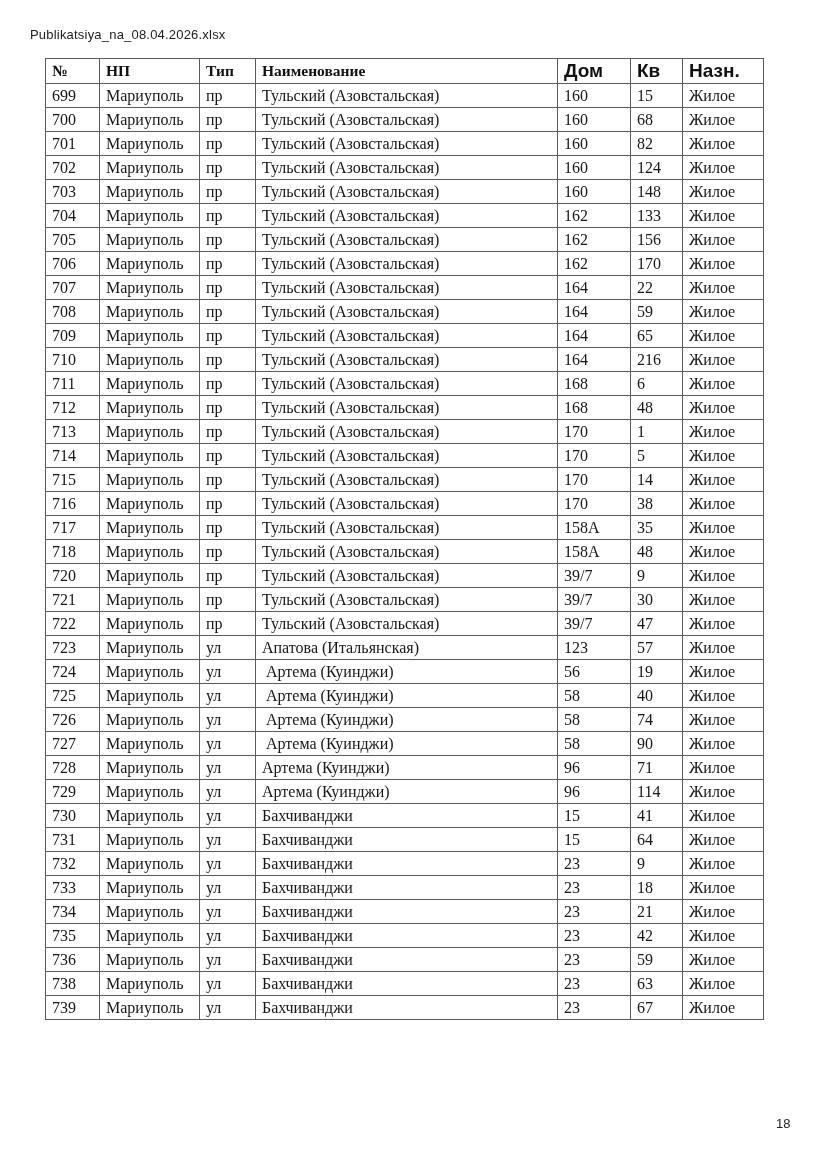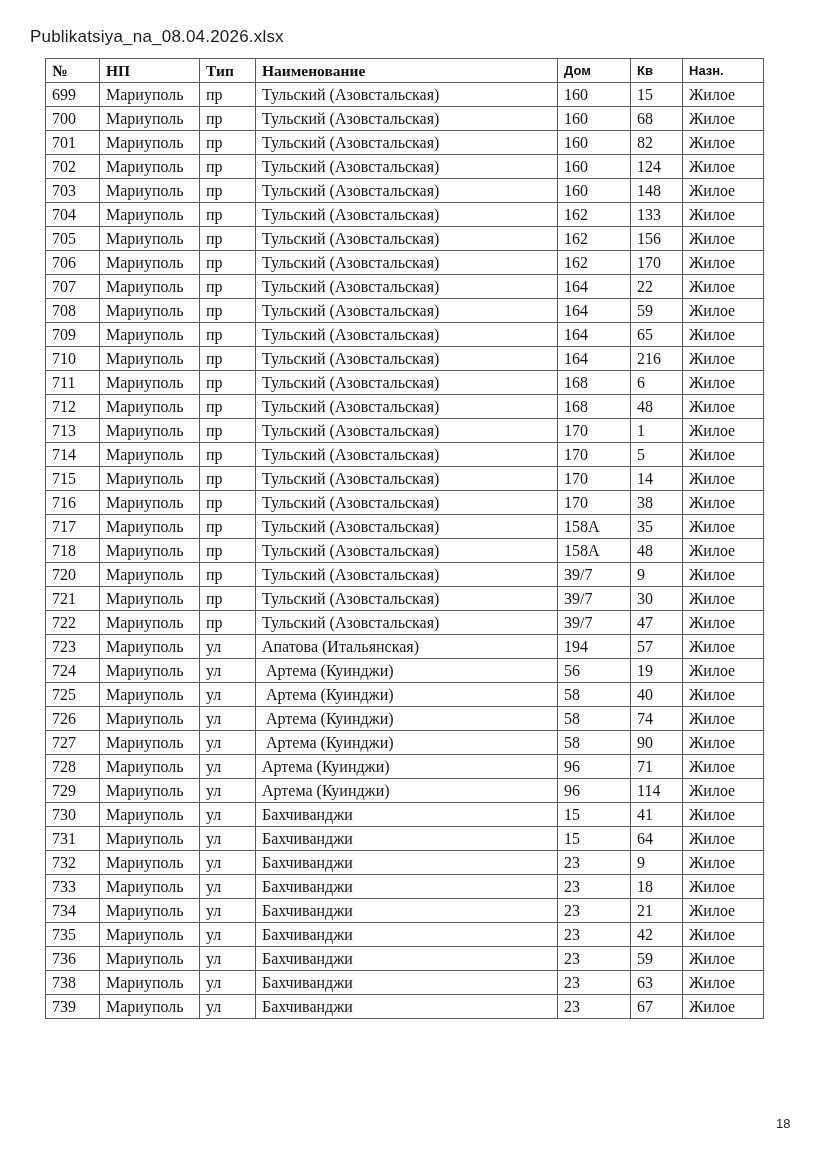--- a/index.html
+++ b/index.html
@@ -11,21 +11,21 @@
     background: #ffffff;
     font-family: "Liberation Serif", serif;
     color: #141414;
     overflow: hidden;
   }
   .doc-title {
     position: absolute;
     left: 30px;
     top: 27px;
     font-family: "Liberation Sans", sans-serif;
-    font-size: 17px;
+    font-size: 13px;
     color: #1c1c1c;
     letter-spacing: 0.2px;
   }
   table.addr-table {
     position: absolute;
     left: 45px;
     top: 58px;
     width: 718px;
     border-collapse: collapse;
     table-layout: fixed;
@@ -42,21 +42,21 @@
   }
   .addr-table th {
     font-family: "Liberation Serif", serif;
     font-weight: bold;
     font-size: 15.5px;
     color: #111;
   }
   
   .addr-table th:nth-child(n+5) {
     font-family: "Liberation Sans", sans-serif;
-    font-size: 13px;
+    font-size: 19px;
   }
   .addr-table td {
     font-family: "Liberation Serif", serif;
     font-size: 16px;
     color: #161616;
   }
   .page-number {
     position: absolute;
     left: 776px;
     top: 1116px;
@@ -299,21 +299,21 @@
           <td>Тульский (Азовстальская)</td>
           <td>39/7</td>
           <td>47</td>
           <td>Жилое</td>
         </tr>
         <tr>
           <td>723</td>
           <td>Мариуполь</td>
           <td>ул</td>
           <td>Апатова (Итальянская)</td>
-          <td>194</td>
+          <td>123</td>
           <td>57</td>
           <td>Жилое</td>
         </tr>
         <tr>
           <td>724</td>
           <td>Мариуполь</td>
           <td>ул</td>
           <td> Артема (Куинджи)</td>
           <td>56</td>
           <td>19</td>

